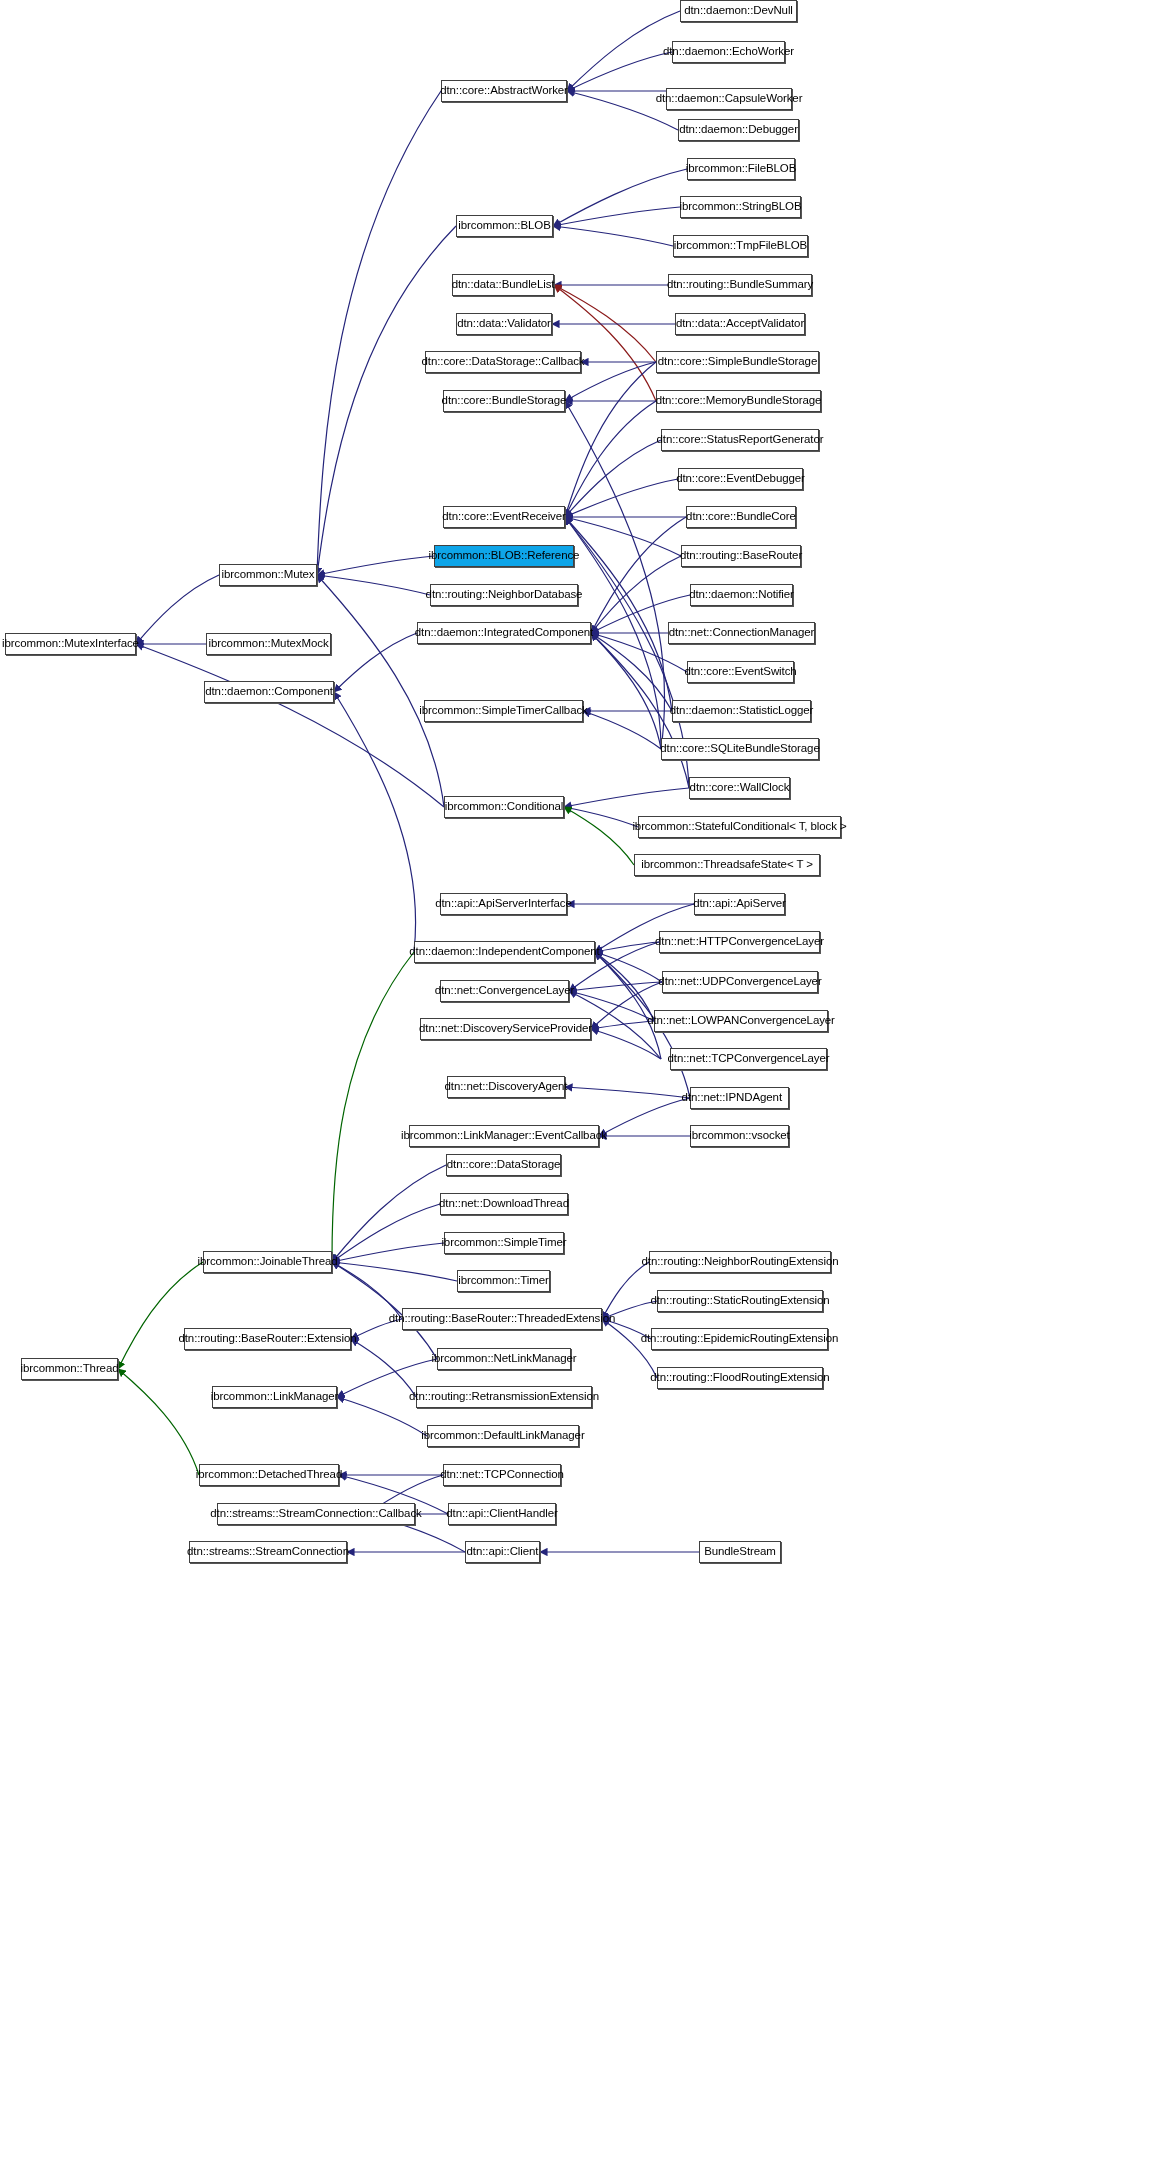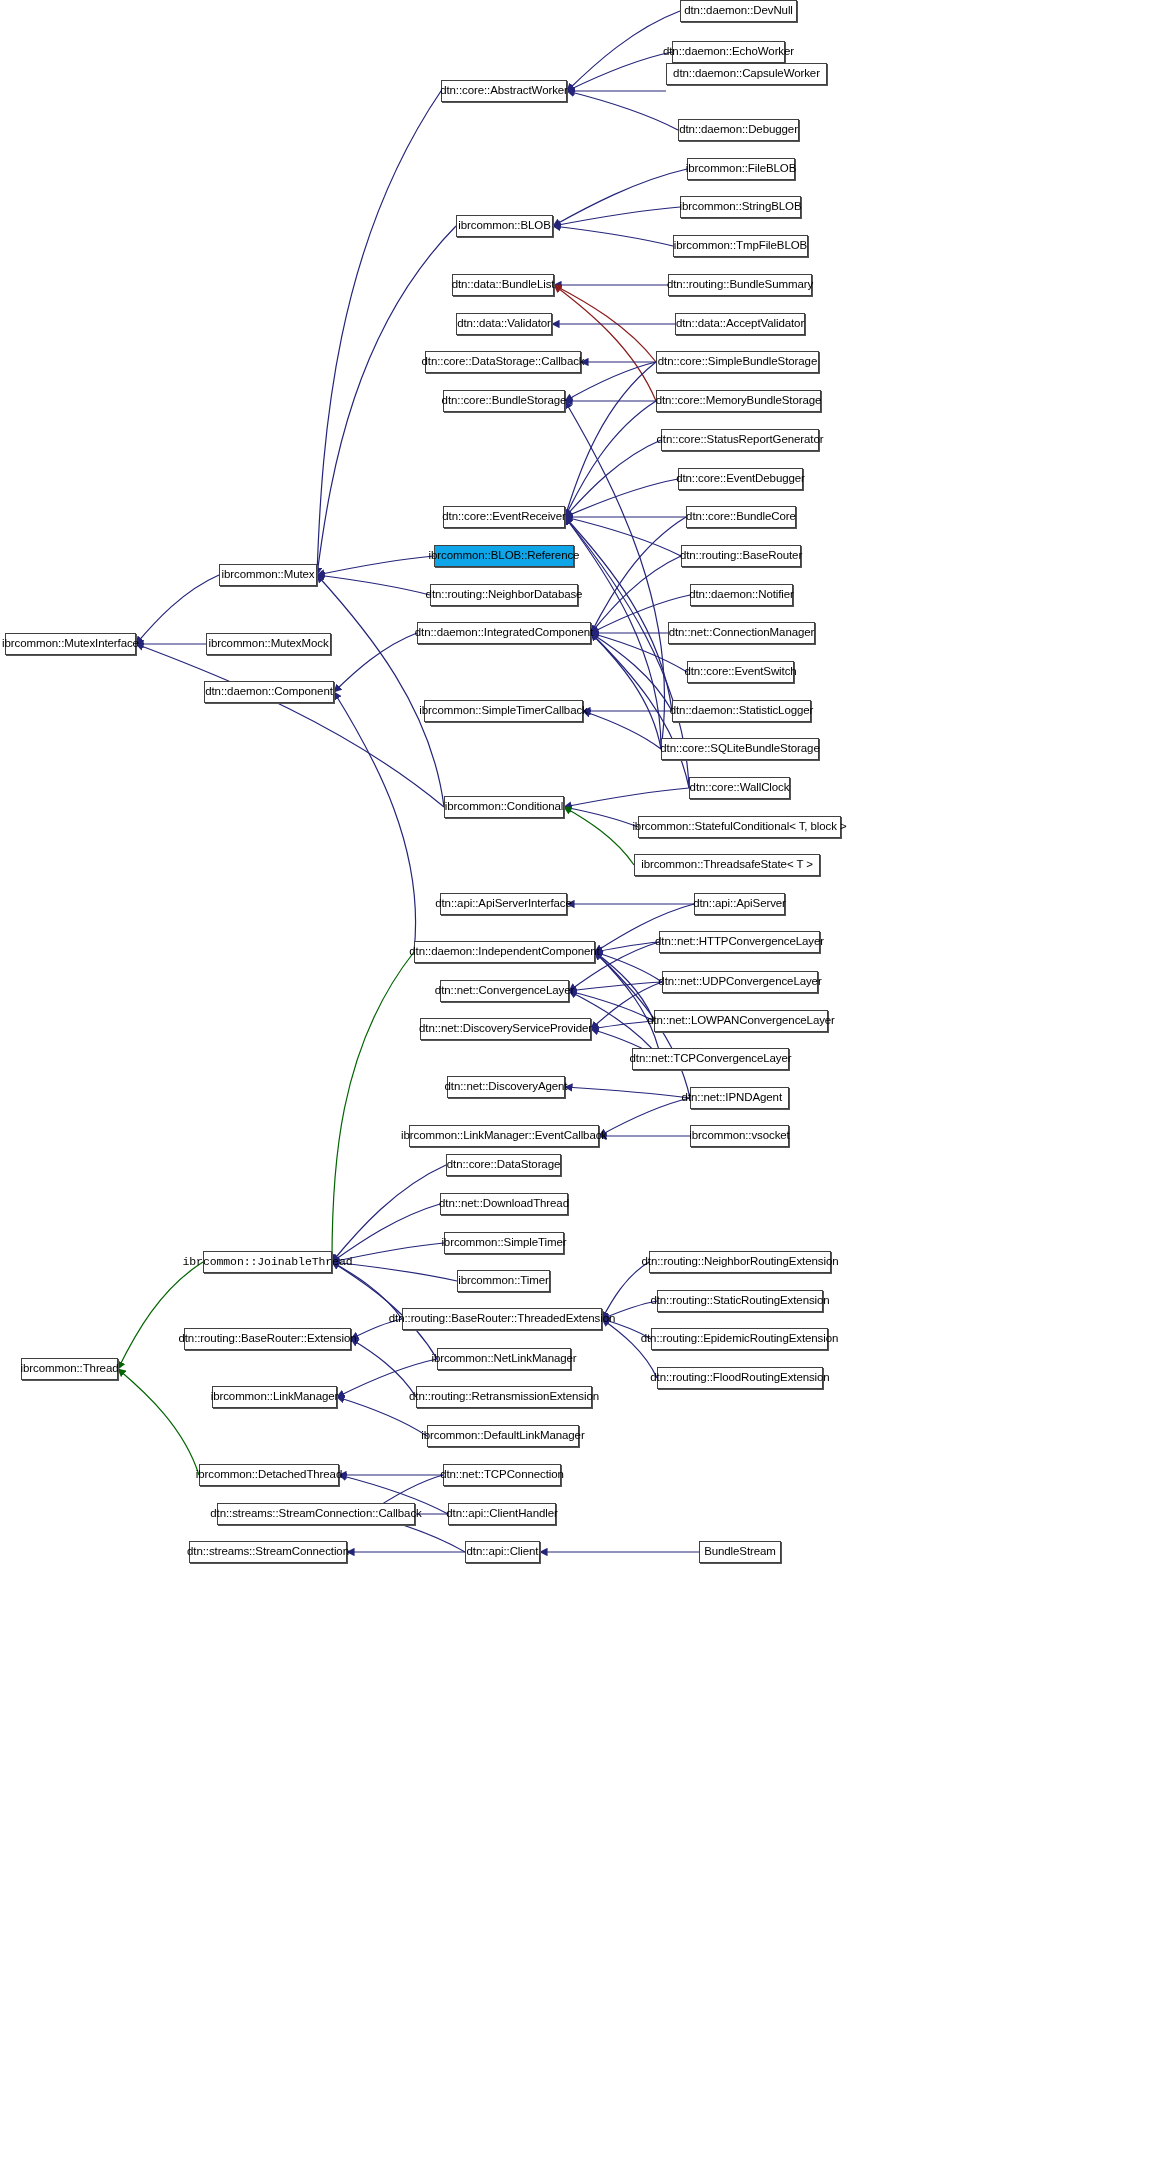--- a/index.html
+++ b/index.html
@@ -155,21 +155,21 @@
   <div id="node-layer">
       <div class="node" style="left: 441px; top: 80px; width: 126px; border-color: rgb(64, 64, 64); background: rgb(255, 255, 255); color: rgb(0, 0, 0);">
         <span>dtn::core::AbstractWorker</span>
       </div>
       <div class="node" style="left: 680px; top: 0px; width: 117px; border-color: rgb(64, 64, 64); background: rgb(255, 255, 255); color: rgb(0, 0, 0);">
         <span>dtn::daemon::DevNull</span>
       </div>
       <div class="node" style="left: 672px; top: 41px; width: 113px; border-color: rgb(64, 64, 64); background: rgb(255, 255, 255); color: rgb(0, 0, 0);">
         <span>dtn::daemon::EchoWorker</span>
       </div>
-      <div class="node" style="left: 666px; top: 63px; width: 161px; border-color: rgb(64, 64, 64); background: rgb(255, 255, 255); color: rgb(0, 0, 0);">
+      <div class="node" style="left: 666px; top: 88px; width: 126px; border-color: rgb(64, 64, 64); background: rgb(255, 255, 255); color: rgb(0, 0, 0);">
         <span>dtn::daemon::CapsuleWorker</span>
       </div>
       <div class="node" style="left: 678px; top: 119px; width: 121px; border-color: rgb(64, 64, 64); background: rgb(255, 255, 255); color: rgb(0, 0, 0);">
         <span>dtn::daemon::Debugger</span>
       </div>
       <div class="node" style="left: 456px; top: 215px; width: 97px; border-color: rgb(64, 64, 64); background: rgb(255, 255, 255); color: rgb(0, 0, 0);">
         <span>ibrcommon::BLOB</span>
       </div>
       <div class="node" style="left: 687px; top: 158px; width: 108px; border-color: rgb(64, 64, 64); background: rgb(255, 255, 255); color: rgb(0, 0, 0);">
         <span>ibrcommon::FileBLOB</span>
@@ -287,21 +287,21 @@
       </div>
       <div class="node" style="left: 440px; top: 980px; width: 129px; border-color: rgb(64, 64, 64); background: rgb(255, 255, 255); color: rgb(0, 0, 0);">
         <span>dtn::net::ConvergenceLayer</span>
       </div>
       <div class="node" style="left: 654px; top: 1010px; width: 174px; border-color: rgb(64, 64, 64); background: rgb(255, 255, 255); color: rgb(0, 0, 0);">
         <span>dtn::net::LOWPANConvergenceLayer</span>
       </div>
       <div class="node" style="left: 420px; top: 1018px; width: 171px; border-color: rgb(64, 64, 64); background: rgb(255, 255, 255); color: rgb(0, 0, 0);">
         <span>dtn::net::DiscoveryServiceProvider</span>
       </div>
-      <div class="node" style="left: 632px; top: 1048px; width: 157px; border-color: rgb(64, 64, 64); background: rgb(255, 255, 255); color: rgb(0, 0, 0);">
+      <div class="node" style="left: 670px; top: 1048px; width: 157px; border-color: rgb(64, 64, 64); background: rgb(255, 255, 255); color: rgb(0, 0, 0);">
         <span>dtn::net::TCPConvergenceLayer</span>
       </div>
       <div class="node" style="left: 447px; top: 1076px; width: 118px; border-color: rgb(64, 64, 64); background: rgb(255, 255, 255); color: rgb(0, 0, 0);">
         <span>dtn::net::DiscoveryAgent</span>
       </div>
       <div class="node" style="left: 690px; top: 1087px; width: 99px; border-color: rgb(64, 64, 64); background: rgb(255, 255, 255); color: rgb(0, 0, 0); justify-content: flex-end;">
         <span>dtn::net::IPNDAgent</span>
       </div>
       <div class="node" style="left: 409px; top: 1125px; width: 190px; border-color: rgb(64, 64, 64); background: rgb(255, 255, 255); color: rgb(0, 0, 0);">
         <span>ibrcommon::LinkManager::EventCallback</span>
@@ -314,21 +314,21 @@
       </div>
       <div class="node" style="left: 440px; top: 1193px; width: 128px; border-color: rgb(64, 64, 64); background: rgb(255, 255, 255); color: rgb(0, 0, 0);">
         <span>dtn::net::DownloadThread</span>
       </div>
       <div class="node" style="left: 444px; top: 1232px; width: 120px; border-color: rgb(64, 64, 64); background: rgb(255, 255, 255); color: rgb(0, 0, 0);">
         <span>ibrcommon::SimpleTimer</span>
       </div>
       <div class="node" style="left: 457px; top: 1270px; width: 93px; border-color: rgb(64, 64, 64); background: rgb(255, 255, 255); color: rgb(0, 0, 0);">
         <span>ibrcommon::Timer</span>
       </div>
-      <div class="node" style="left: 203px; top: 1251px; width: 129px; border-color: rgb(64, 64, 64); background: rgb(255, 255, 255); color: rgb(0, 0, 0); font-family: Liberation Mono, monospace;">
+      <div class="node" style="left: 203px; top: 1251px; width: 129px; border-color: rgb(64, 64, 64); background: rgb(255, 255, 255); color: rgb(0, 0, 0);">
         <span>ibrcommon::JoinableThread</span>
       </div>
       <div class="node" style="left: 649px; top: 1251px; width: 182px; border-color: rgb(64, 64, 64); background: rgb(255, 255, 255); color: rgb(0, 0, 0);">
         <span>dtn::routing::NeighborRoutingExtension</span>
       </div>
       <div class="node" style="left: 657px; top: 1290px; width: 166px; border-color: rgb(64, 64, 64); background: rgb(255, 255, 255); color: rgb(0, 0, 0);">
         <span>dtn::routing::StaticRoutingExtension</span>
       </div>
       <div class="node" style="left: 402px; top: 1308px; width: 200px; border-color: rgb(64, 64, 64); background: rgb(255, 255, 255); color: rgb(0, 0, 0);">
         <span>dtn::routing::BaseRouter::ThreadedExtension</span>

